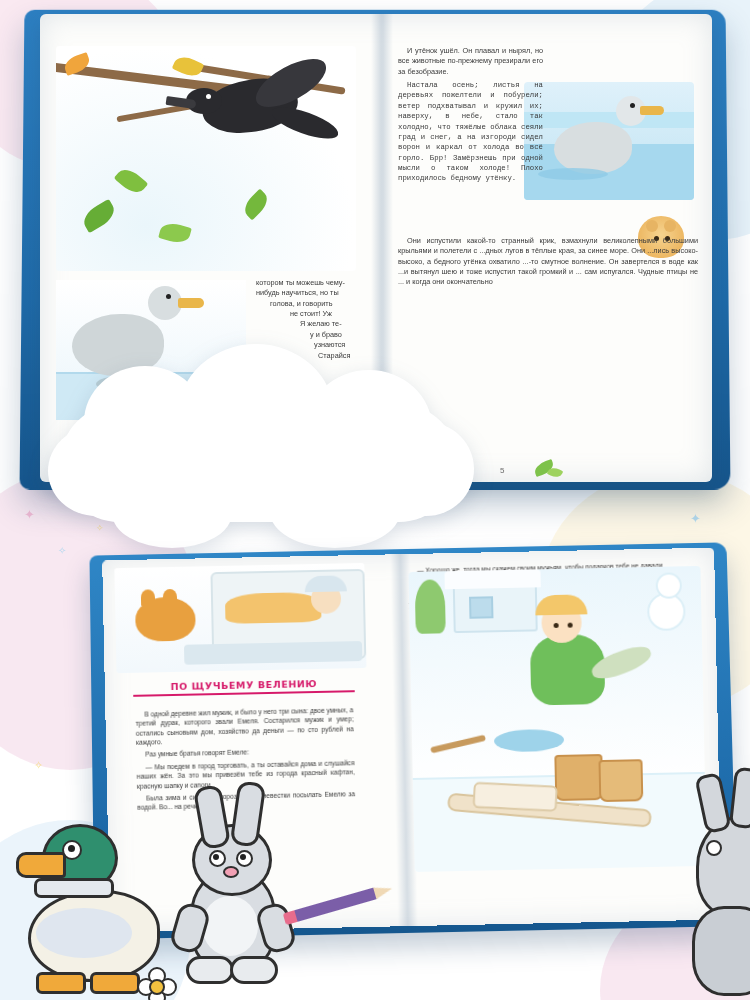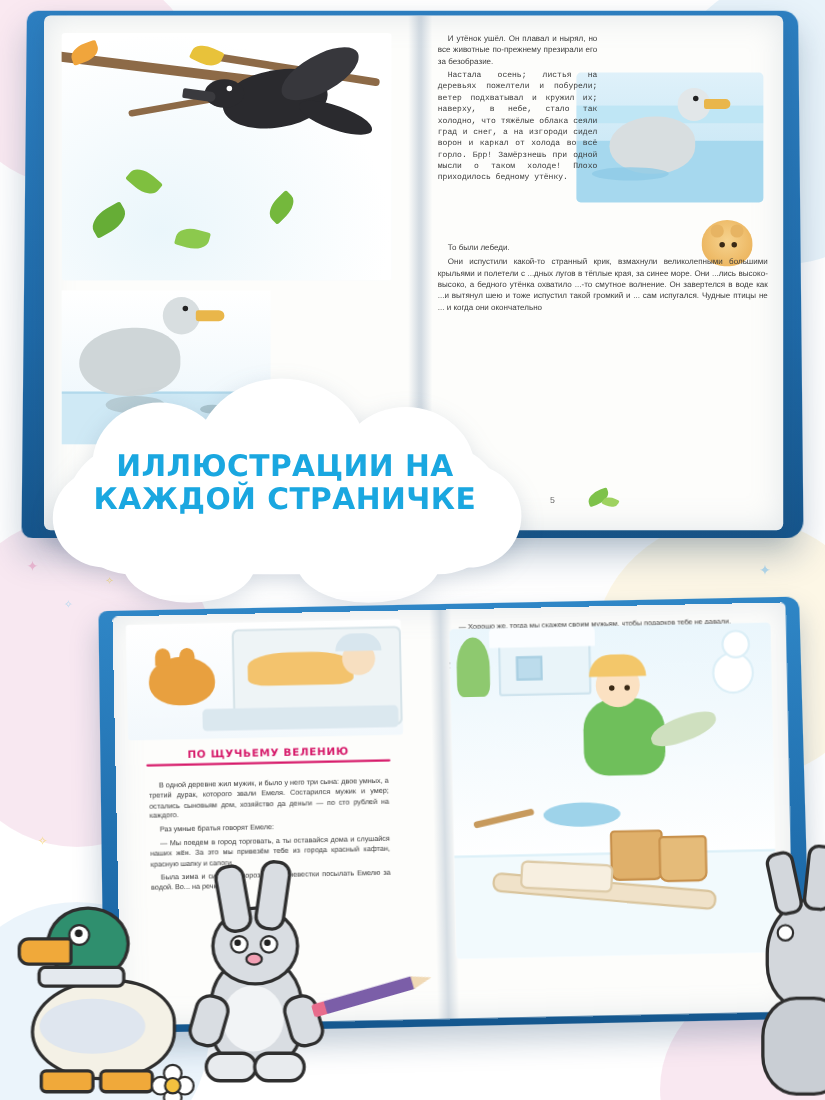--- a/index.html
+++ b/index.html
@@ -39,21 +39,21 @@
   .book-top .pages{
     position:absolute;left:18px;top:6px;width:672px;height:468px;
     background:#fdfdfb;border-radius:6px;
     box-shadow:inset 0 0 28px rgba(140,160,180,.25), 0 8px 18px rgba(40,70,100,.18);
     overflow:hidden;
   }
   .book-top .gutter{
     position:absolute;left:49.3%;top:0;width:22px;height:100%;
     background:linear-gradient(90deg,rgba(180,195,210,0) 0%,rgba(150,170,190,.40) 45%,rgba(150,170,190,.40) 55%,rgba(180,195,210,0) 100%);
   }
-  .leafpage{position:absolute;top:0;height:100%;width:50%;}
+  .leafpage{position:absolute;top:16px;height:100%;width:50%;}
   .leafpage.left{left:0;}
   .leafpage.right{left:50%;}
 
   
   .illu-crow{
     position:absolute;left:16px;top:16px;width:300px;height:225px;
     background:
       radial-gradient(ellipse at 30% 80%, #eaf6fb 0%, #ffffff 70%),
       linear-gradient(180deg,#ffffff 0%,#f3fbff 100%);
     overflow:hidden;border-radius:3px;
@@ -190,20 +190,30 @@
         <div class="illu-duck">
           <div class="pond"></div>
           <div class="soft" style="left:16px;top:34px;width:92px;height:62px;background:#cfd6d8;border-radius:55% 45% 50% 50%;"></div>
           <div class="soft" style="left:92px;top:6px;width:34px;height:34px;background:#d8dee0;border-radius:50%;"></div>
           <div class="soft" style="left:122px;top:18px;width:26px;height:10px;background:#e9b64a;border-radius:4px 9px 9px 4px;"></div>
           <div class="soft" style="left:110px;top:14px;width:5px;height:5px;background:#222;border-radius:50%;"></div>
           <div class="soft" style="left:40px;top:96px;width:54px;height:16px;background:#b7ccd4;border-radius:50%;"></div>
           <div class="soft" style="left:126px;top:104px;width:22px;height:8px;background:#a9c4ce;border-radius:50%;"></div>
         </div>
 
+        <div class="txt-col" style="left:216px;top:248px;width:104px;">
+          <div>котором ты можешь чему-</div>
+          <div>нибудь научиться, но ты</div>
+          <div style="padding-left:14px">голова, и говорить</div>
+          <div style="padding-left:34px">не стоит! Уж</div>
+          <div style="padding-left:44px">Я желаю те-</div>
+          <div style="padding-left:54px">у и браво</div>
+          <div style="padding-left:58px">узнаются</div>
+          <div style="padding-left:62px">Старайся</div>
+        </div>
       </div>
 
       <div class="leafpage right">
         <div class="illu-duck2">
           <div class="soft" style="left:0;top:62px;width:100%;height:56px;background:#a6d8ee;"></div>
           <div class="soft" style="left:0;top:30px;width:100%;height:16px;background:#bfe6f5;"></div>
           <div class="soft" style="left:30px;top:40px;width:78px;height:52px;background:#d8dee0;border-radius:55% 45% 50% 50%;"></div>
           <div class="soft" style="left:92px;top:14px;width:30px;height:30px;background:#e2e7e9;border-radius:50%;"></div>
           <div class="soft" style="left:116px;top:24px;width:24px;height:9px;background:#e9b64a;border-radius:4px 9px 9px 4px;"></div>
           <div class="soft" style="left:106px;top:21px;width:5px;height:5px;background:#222;border-radius:50%;"></div>
@@ -215,43 +225,41 @@
           <div class="soft" style="left:26px;top:4px;width:12px;height:12px;background:#e7b463;border-radius:50%;"></div>
           <div class="soft" style="left:16px;top:20px;width:5px;height:5px;background:#3a2a16;border-radius:50%;"></div>
           <div class="soft" style="left:27px;top:20px;width:5px;height:5px;background:#3a2a16;border-radius:50%;"></div>
         </div>
 
         <div class="txt-col" style="left:22px;top:16px;width:300px;">
           <p style="width:145px;">И утёнок ушёл. Он плавал и нырял, но все животные по-прежнему презирали его за безобразие.</p>
           <p style="width:145px;font-family:Liberation Mono, monospace;">Настала осень; листья на деревьях пожелтели и побурели; ветер подхватывал и кружил их; наверху, в небе, стало так холодно, что тяжёлые облака сеяли град и снег, а на изгороди сидел ворон и каркал от холода во всё горло. Брр! Замёрзнешь при одной мысли о таком холоде! Плохо приходилось бедному утёнку.</p>
         </div>
         <div class="txt-col" style="left:22px;top:206px;width:300px;">
-          <p>То были лебеди.</p>
           <p>Они испустили какой-то странный крик, взмахнули великолепными большими крыльями и полетели с ...дных лугов в тёплые края, за синее море. Они ...лись высоко-высоко, а бедного утёнка охватило ...-то смутное волнение. Он завертелся в воде как ...и вытянул шею и тоже испустил такой громкий и ... сам испугался. Чудные птицы не ... и когда они окончательно</p>
         </div>
 
         <div class="pagenum" style="left:124px;top:436px;">5</div>
         <div class="deco-leaf" style="left:158px;top:432px;transform:rotate(-20deg);"></div>
         <div class="deco-leaf" style="left:172px;top:438px;width:14px;height:9px;background:#9ed25f;transform:rotate(25deg);"></div>
       </div>
     </div>
   </div>
 
   <div class="cloud">
     <div class="c" style="left:0;top:52px;width:398px;height:118px;border-radius:60px;"></div>
     <div class="c" style="left:24px;top:14px;width:122px;height:112px;"></div>
     <div class="c" style="left:118px;top:-8px;width:156px;height:142px;"></div>
     <div class="c" style="left:246px;top:18px;width:126px;height:116px;"></div>
     <div class="c" style="left:-12px;top:74px;width:96px;height:90px;"></div>
     <div class="c" style="left:318px;top:70px;width:96px;height:94px;"></div>
     <div class="c" style="left:52px;top:126px;width:120px;height:70px;"></div>
     <div class="c" style="left:210px;top:124px;width:130px;height:72px;"></div>
     <div class="cloud-text">
-      <span>ИЛЛЮСТРАЦИИ НА</span><br>
-      <span>КАЖДОЙ СТРАНИЧКЕ</span>
+      <br>
     </div>
   </div>
 
   <div class="book-bot">
     <div class="cover"></div>
     <div class="pages">
       <div class="bgutter"></div>
 
       <div style="position:absolute;left:0;top:0;width:47%;height:100%;">
         <div class="tale-illu">

